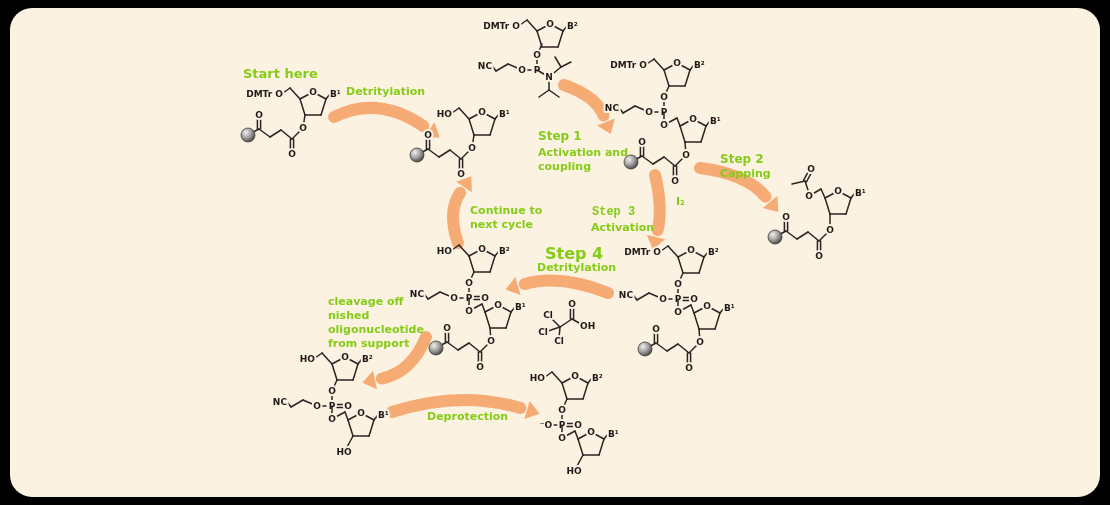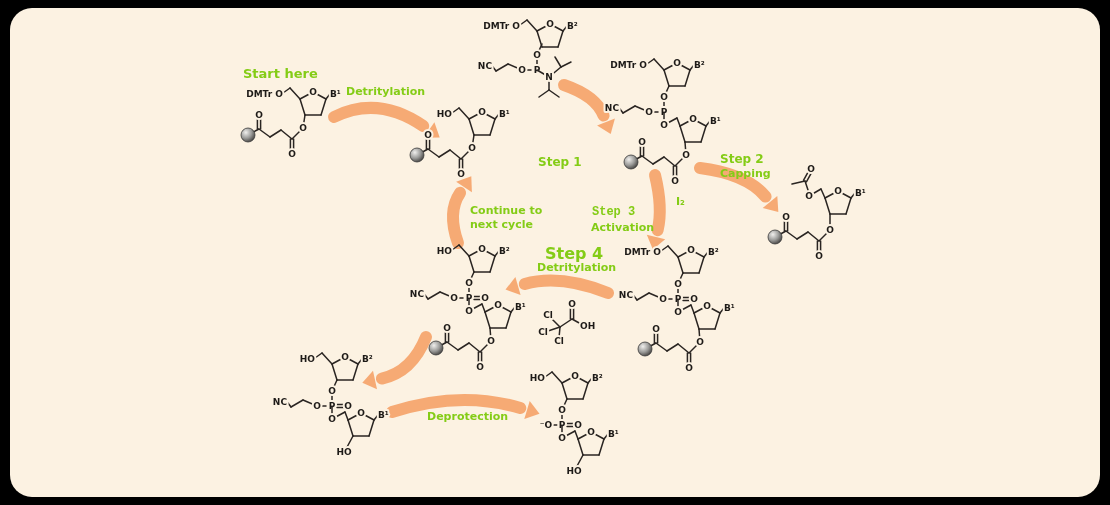--- a/index.html
+++ b/index.html
@@ -420,25 +420,31 @@
           <text x="543" y="335" text-anchor="middle" class="atom">Cl</text>
           <text x="559" y="344" text-anchor="middle" class="atom">Cl</text>
           <text x="572" y="307" text-anchor="middle" class="atom">O</text>
           <text x="580" y="329" text-anchor="start" class="atom">OH</text>
         </g>
       </g>
   </svg>
   <div id="labels-layer">
       <div class="flow-label bold" style="left: 243px; top: 66px; font-size: 13px;">Start here</div>
       <div class="flow-label" style="left: 346px; top: 85px; font-size: 11px;">Detritylation</div>
-      <div class="flow-label bold" style="left: 538px; top: 129px; font-size: 12px; margin-top: 26px;">Step 1</div>
+      <div class="flow-label bold" style="left: 538px; top: 129px; font-size: 12px;">Step 1</div>
+      <div class="flow-label" style="left: 538px; top: 146px; font-size: 11px;">Activation and
+coupling</div>
       <div class="flow-label bold" style="left: 720px; top: 152px; font-size: 12px;">Step 2</div>
       <div class="flow-label" style="left: 720px; top: 167px; font-size: 11px;">Capping</div>
       <div class="flow-label bold" style="left: 592px; top: 205px; font-size: 12px; font-family: Liberation Mono, monospace;">Step 3</div>
       <div class="flow-label" style="left: 591px; top: 221px; font-size: 11px;">Activation</div>
       <div class="flow-label" style="left: 676px; top: 195px; font-size: 11px;">I₂</div>
       <div class="flow-label bold" style="left: 545px; top: 244px; font-size: 16px;">Step 4</div>
       <div class="flow-label" style="left: 537px; top: 261px; font-size: 11px;">Detritylation</div>
       <div class="flow-label" style="left: 470px; top: 204px; font-size: 11px;">Continue to
 next cycle</div>
+      <div class="flow-label" style="left: 328px; top: 295px; font-size: 11px;">cleavage off
+nished
+oligonucleotide
+from support</div>
       <div class="flow-label" style="left: 427px; top: 410px; font-size: 11px;">Deprotection</div>
     </div>
 </div>
 
 </body></html>

